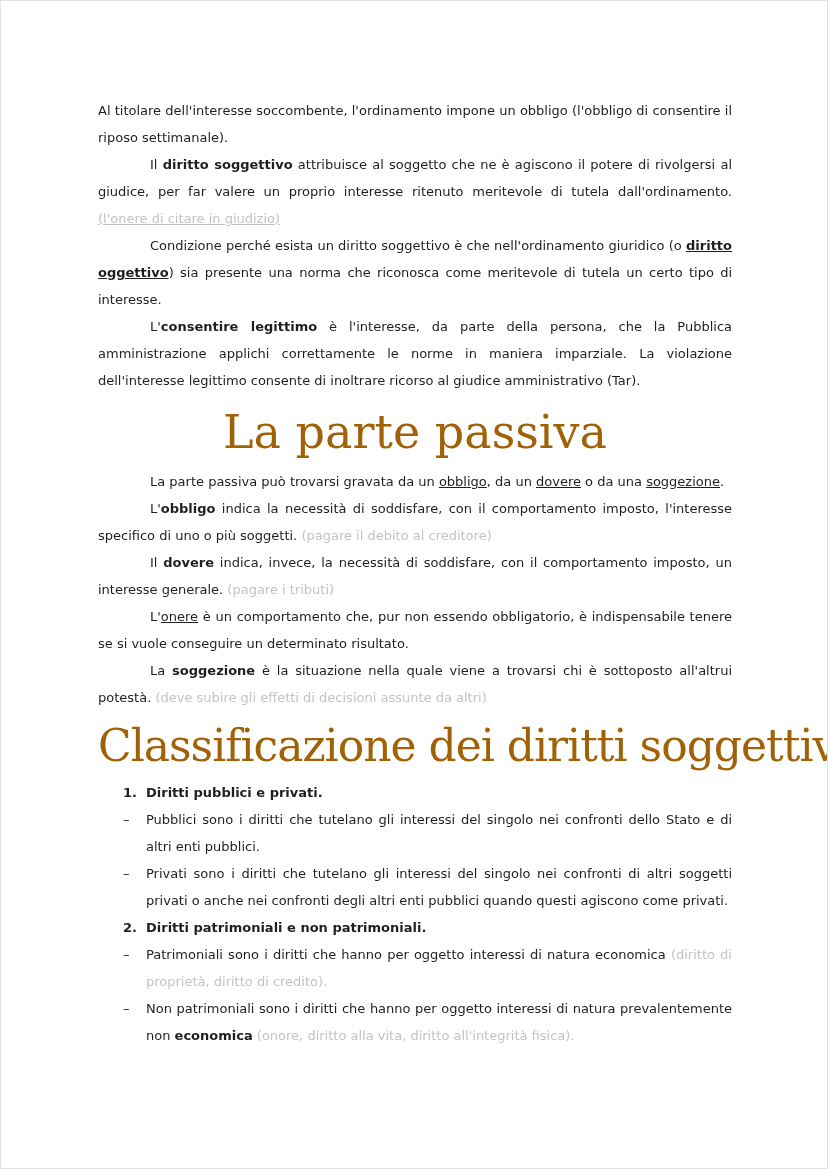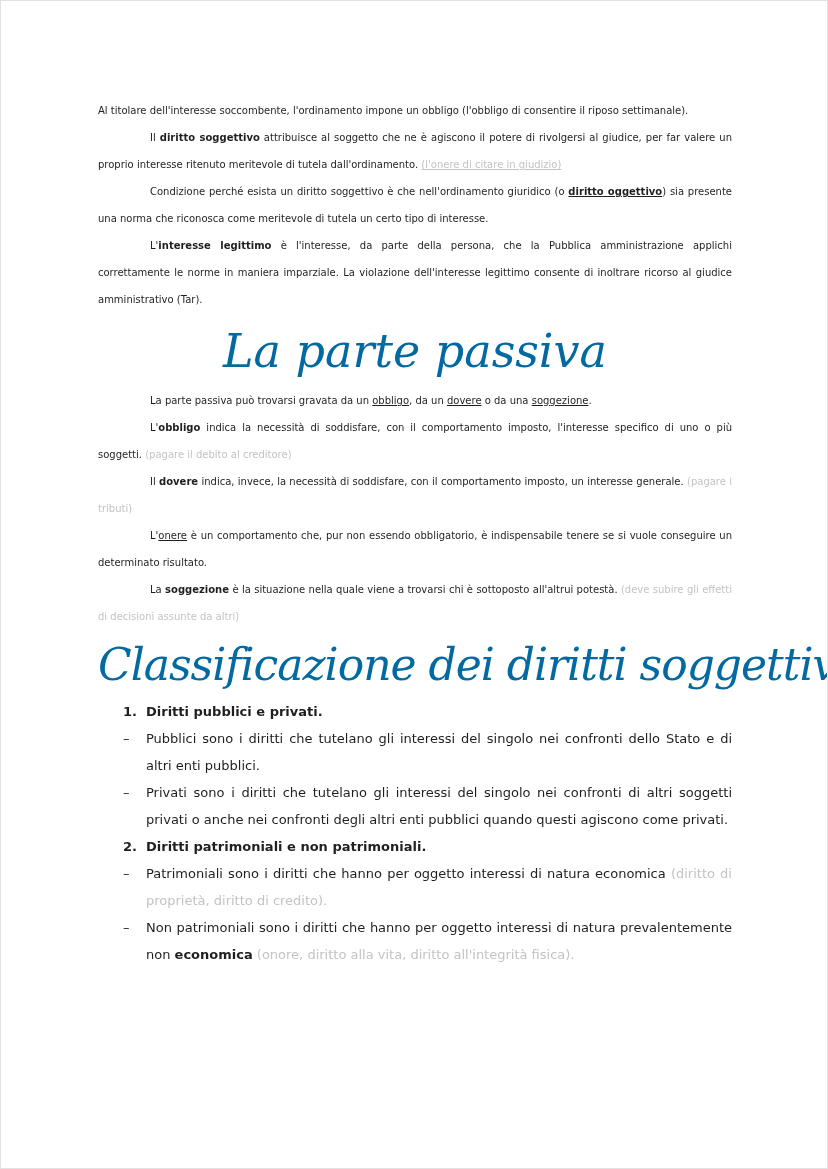--- a/index.html
+++ b/index.html
@@ -20,36 +20,35 @@
     overflow: hidden;
   }
   .content {
     position: absolute;
     left: 97px;
     top: 96px;
     width: 634px;
   }
   p.para {
     margin: 0;
-    font-size: 10px;
+    font-size: 13px;
     line-height: 27px;
     text-align: justify;
     color: var(--text);
   }
   p.indent { text-indent: 52px; }
   .bold { font-weight: bold; }
   .u { text-decoration: underline; }
   .gray { color: var(--muted); }
   .gray-u { color: var(--muted); text-decoration: underline; margin-top: 36px; }
   h1.script, h2.script {
     font-family: "DejaVu Serif", "Liberation Serif", serif;
-    font-style: italic;
     font-weight: normal;
     text-align: center;
-    color: #0369a1;
+    color: #a16207;
     white-space: nowrap;
   }
   h1.script {
     font-size: 46px;
     line-height: 56px;
     margin: 10px 0 8px 0;
   }
   h2.script {
     font-size: 44px;
     line-height: 54px;
@@ -76,21 +75,21 @@
 <div class="page">
   <div class="content">
 
     <p class="para"><span>Al titolare dell'interesse soccombente, l'ordinamento impone un obbligo (l'obbligo di consentire il riposo settimanale).</span></p>
 
     <p class="para indent"><span>Il </span><span class="bold">diritto soggettivo</span><span> attribuisce al soggetto che ne è agiscono il potere di rivolgersi al giudice, per far valere un proprio interesse ritenuto meritevole di tutela dall'ordinamento. </span><span class="gray-u">(l'onere di citare in giudizio)</span></p>
 
     <p class="para indent"><span>Condizione perché esista un diritto soggettivo è che nell'ordinamento giuridico (o </span><span class="bold u">diritto oggettivo</span><span>) sia presente una norma che riconosca come meritevole di tutela un certo tipo di interesse.</span></p>
 
 
-    <p class="para indent"><span>L'</span><span class="bold">interesse legittimo</span><span> è l'interesse, da parte della persona, che la Pubblica amministrazione applichi correttamente le norme in maniera imparziale. La violazione dell'interesse legittimo consente di inoltrare ricorso al giudice amministrativo (Tar).</span></p>
+    <p class="para indent"><span>L'</span><span class="bold">consentire legittimo</span><span> è l'interesse, da parte della persona, che la Pubblica amministrazione applichi correttamente le norme in maniera imparziale. La violazione dell'interesse legittimo consente di inoltrare ricorso al giudice amministrativo (Tar).</span></p>
 
     <h1 class="script">La parte passiva</h1>
 
     <p class="para indent"><span>La parte passiva può trovarsi gravata da un </span><span class="u">obbligo</span><span>, da un </span><span class="u">dovere</span><span> o da una </span><span class="u">soggezione</span><span>.</span></p>
 
     <p class="para indent"><span>L'</span><span class="bold">obbligo</span><span> indica la necessità di soddisfare, con il comportamento imposto, l'interesse specifico di uno o più soggetti. </span><span class="gray">(pagare il debito al creditore)</span></p>
 
     <p class="para indent"><span>Il </span><span class="bold">dovere</span><span> indica, invece, la necessità di soddisfare, con il comportamento imposto, un interesse generale. </span><span class="gray">(pagare i tributi)</span></p>
 
     <p class="para indent"><span>L'</span><span class="u">onere</span><span> è un comportamento che, pur non essendo obbligatorio, è indispensabile tenere se si vuole conseguire un determinato risultato.</span></p>

